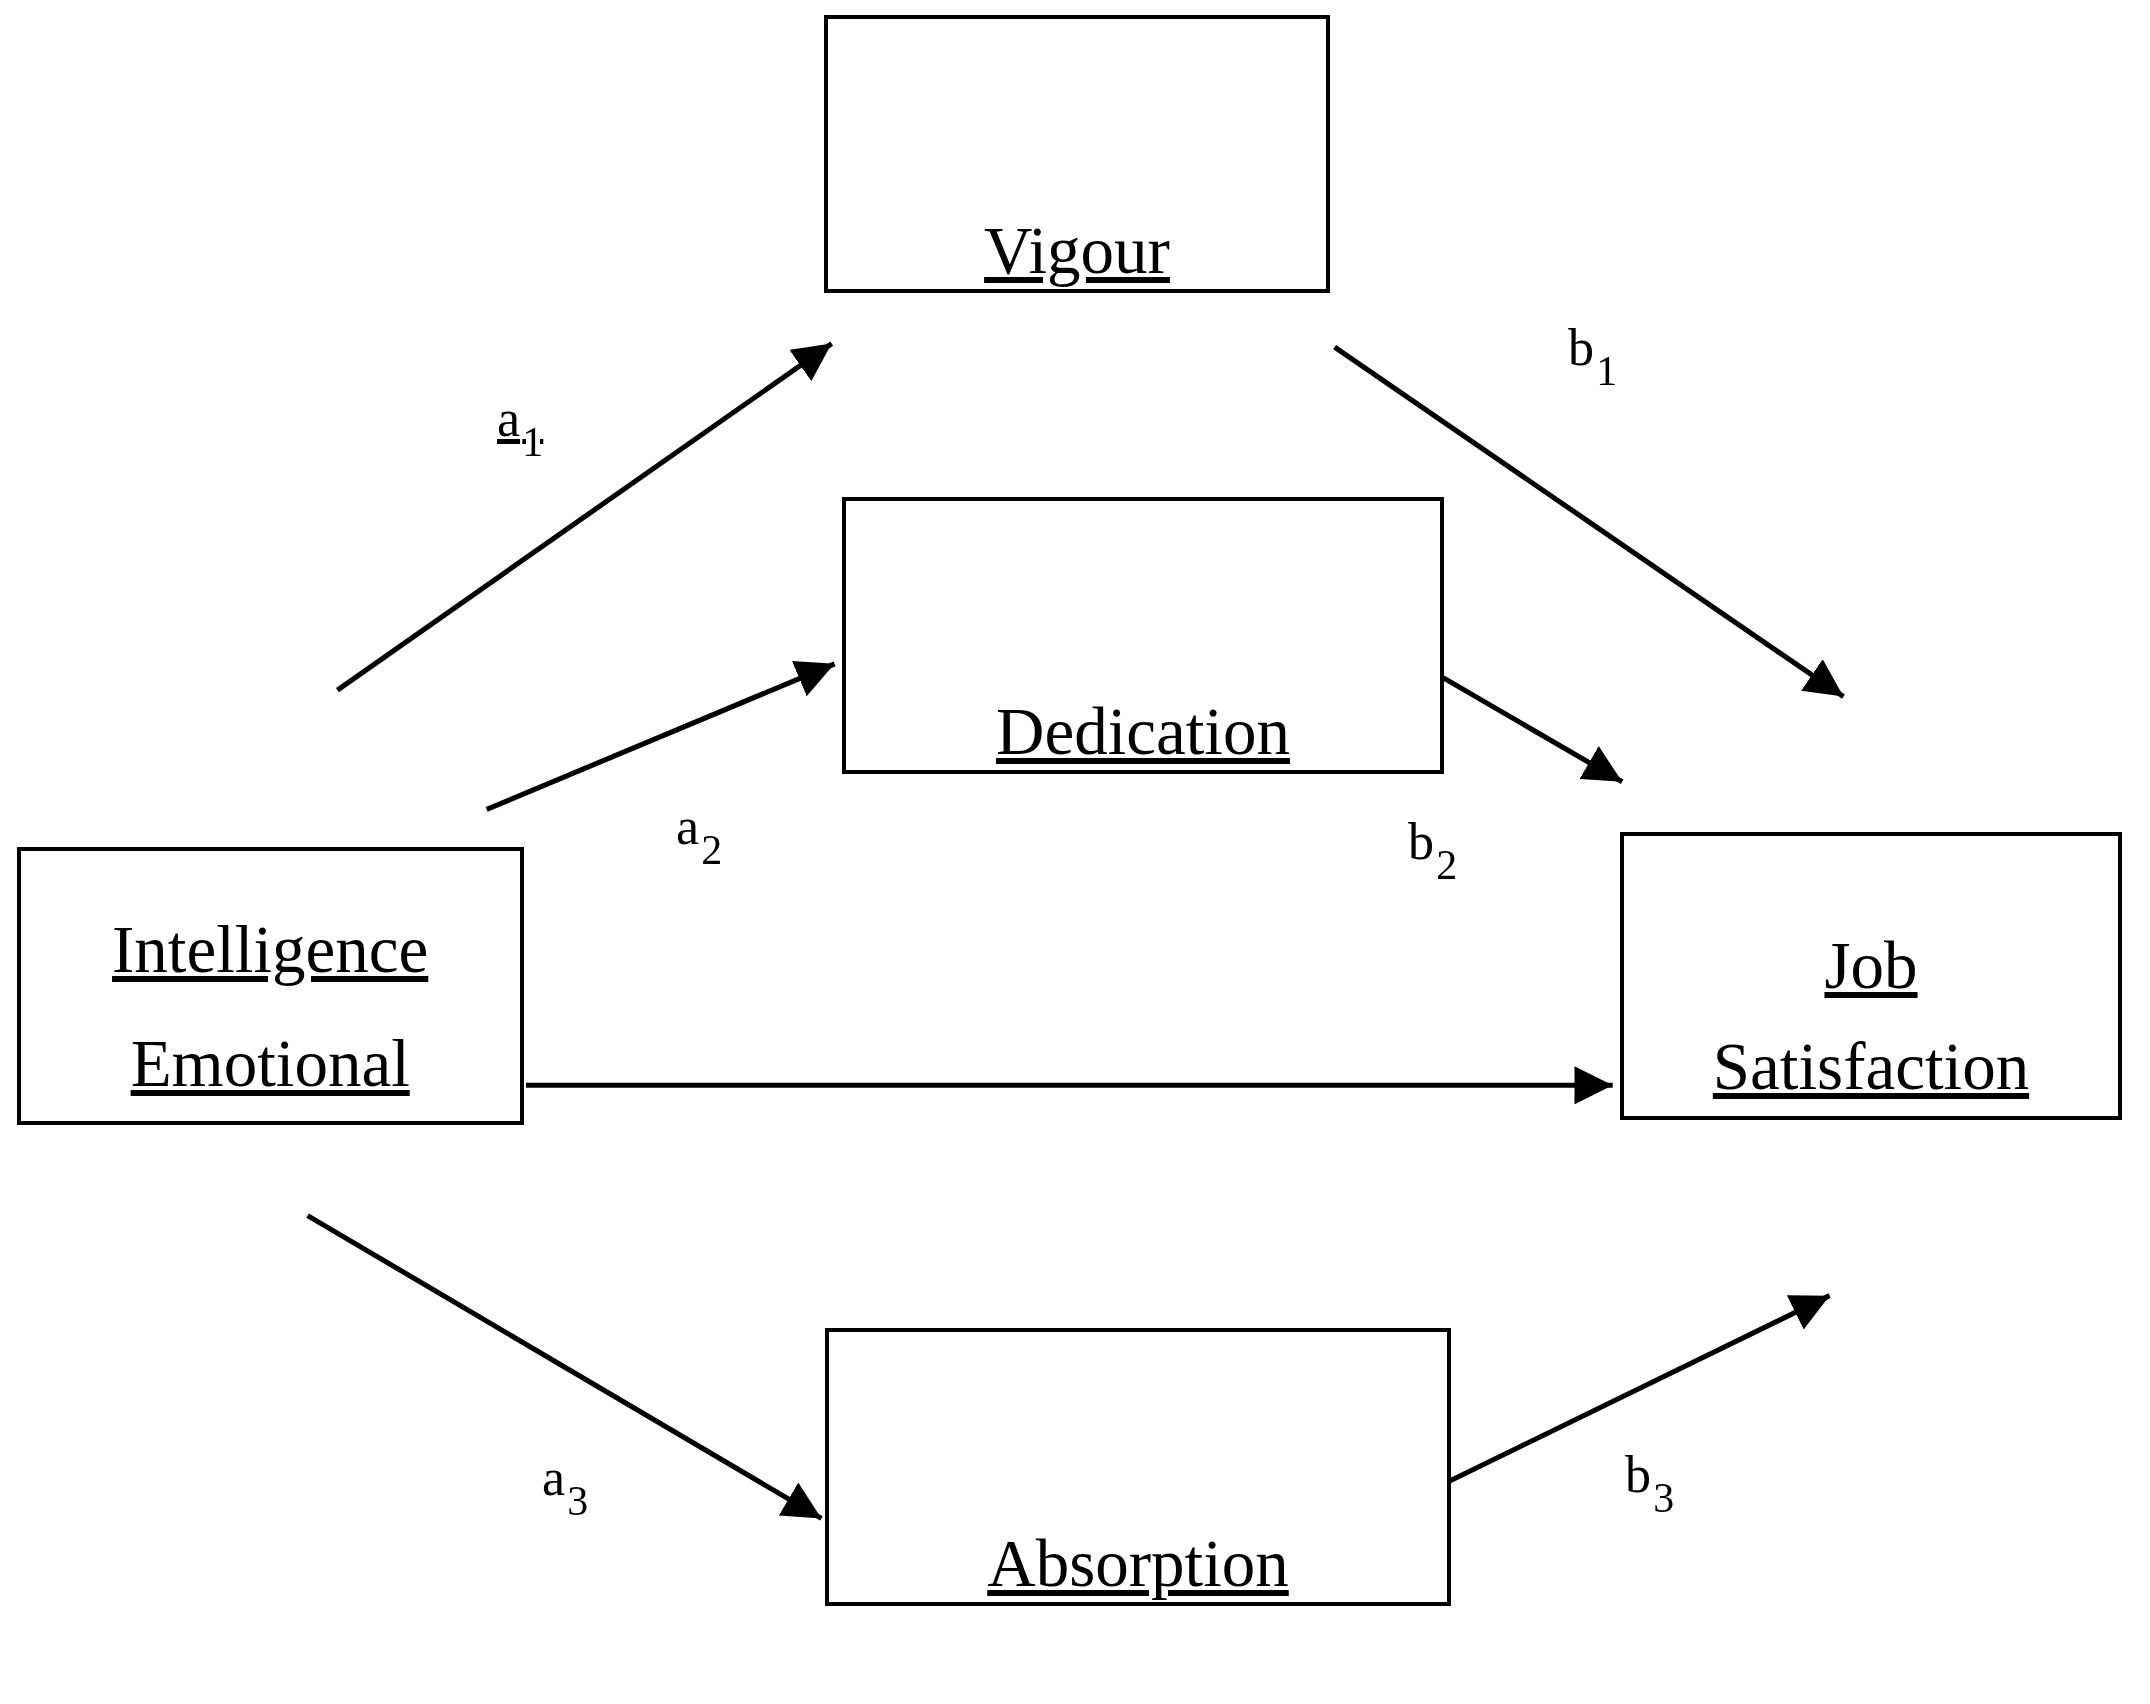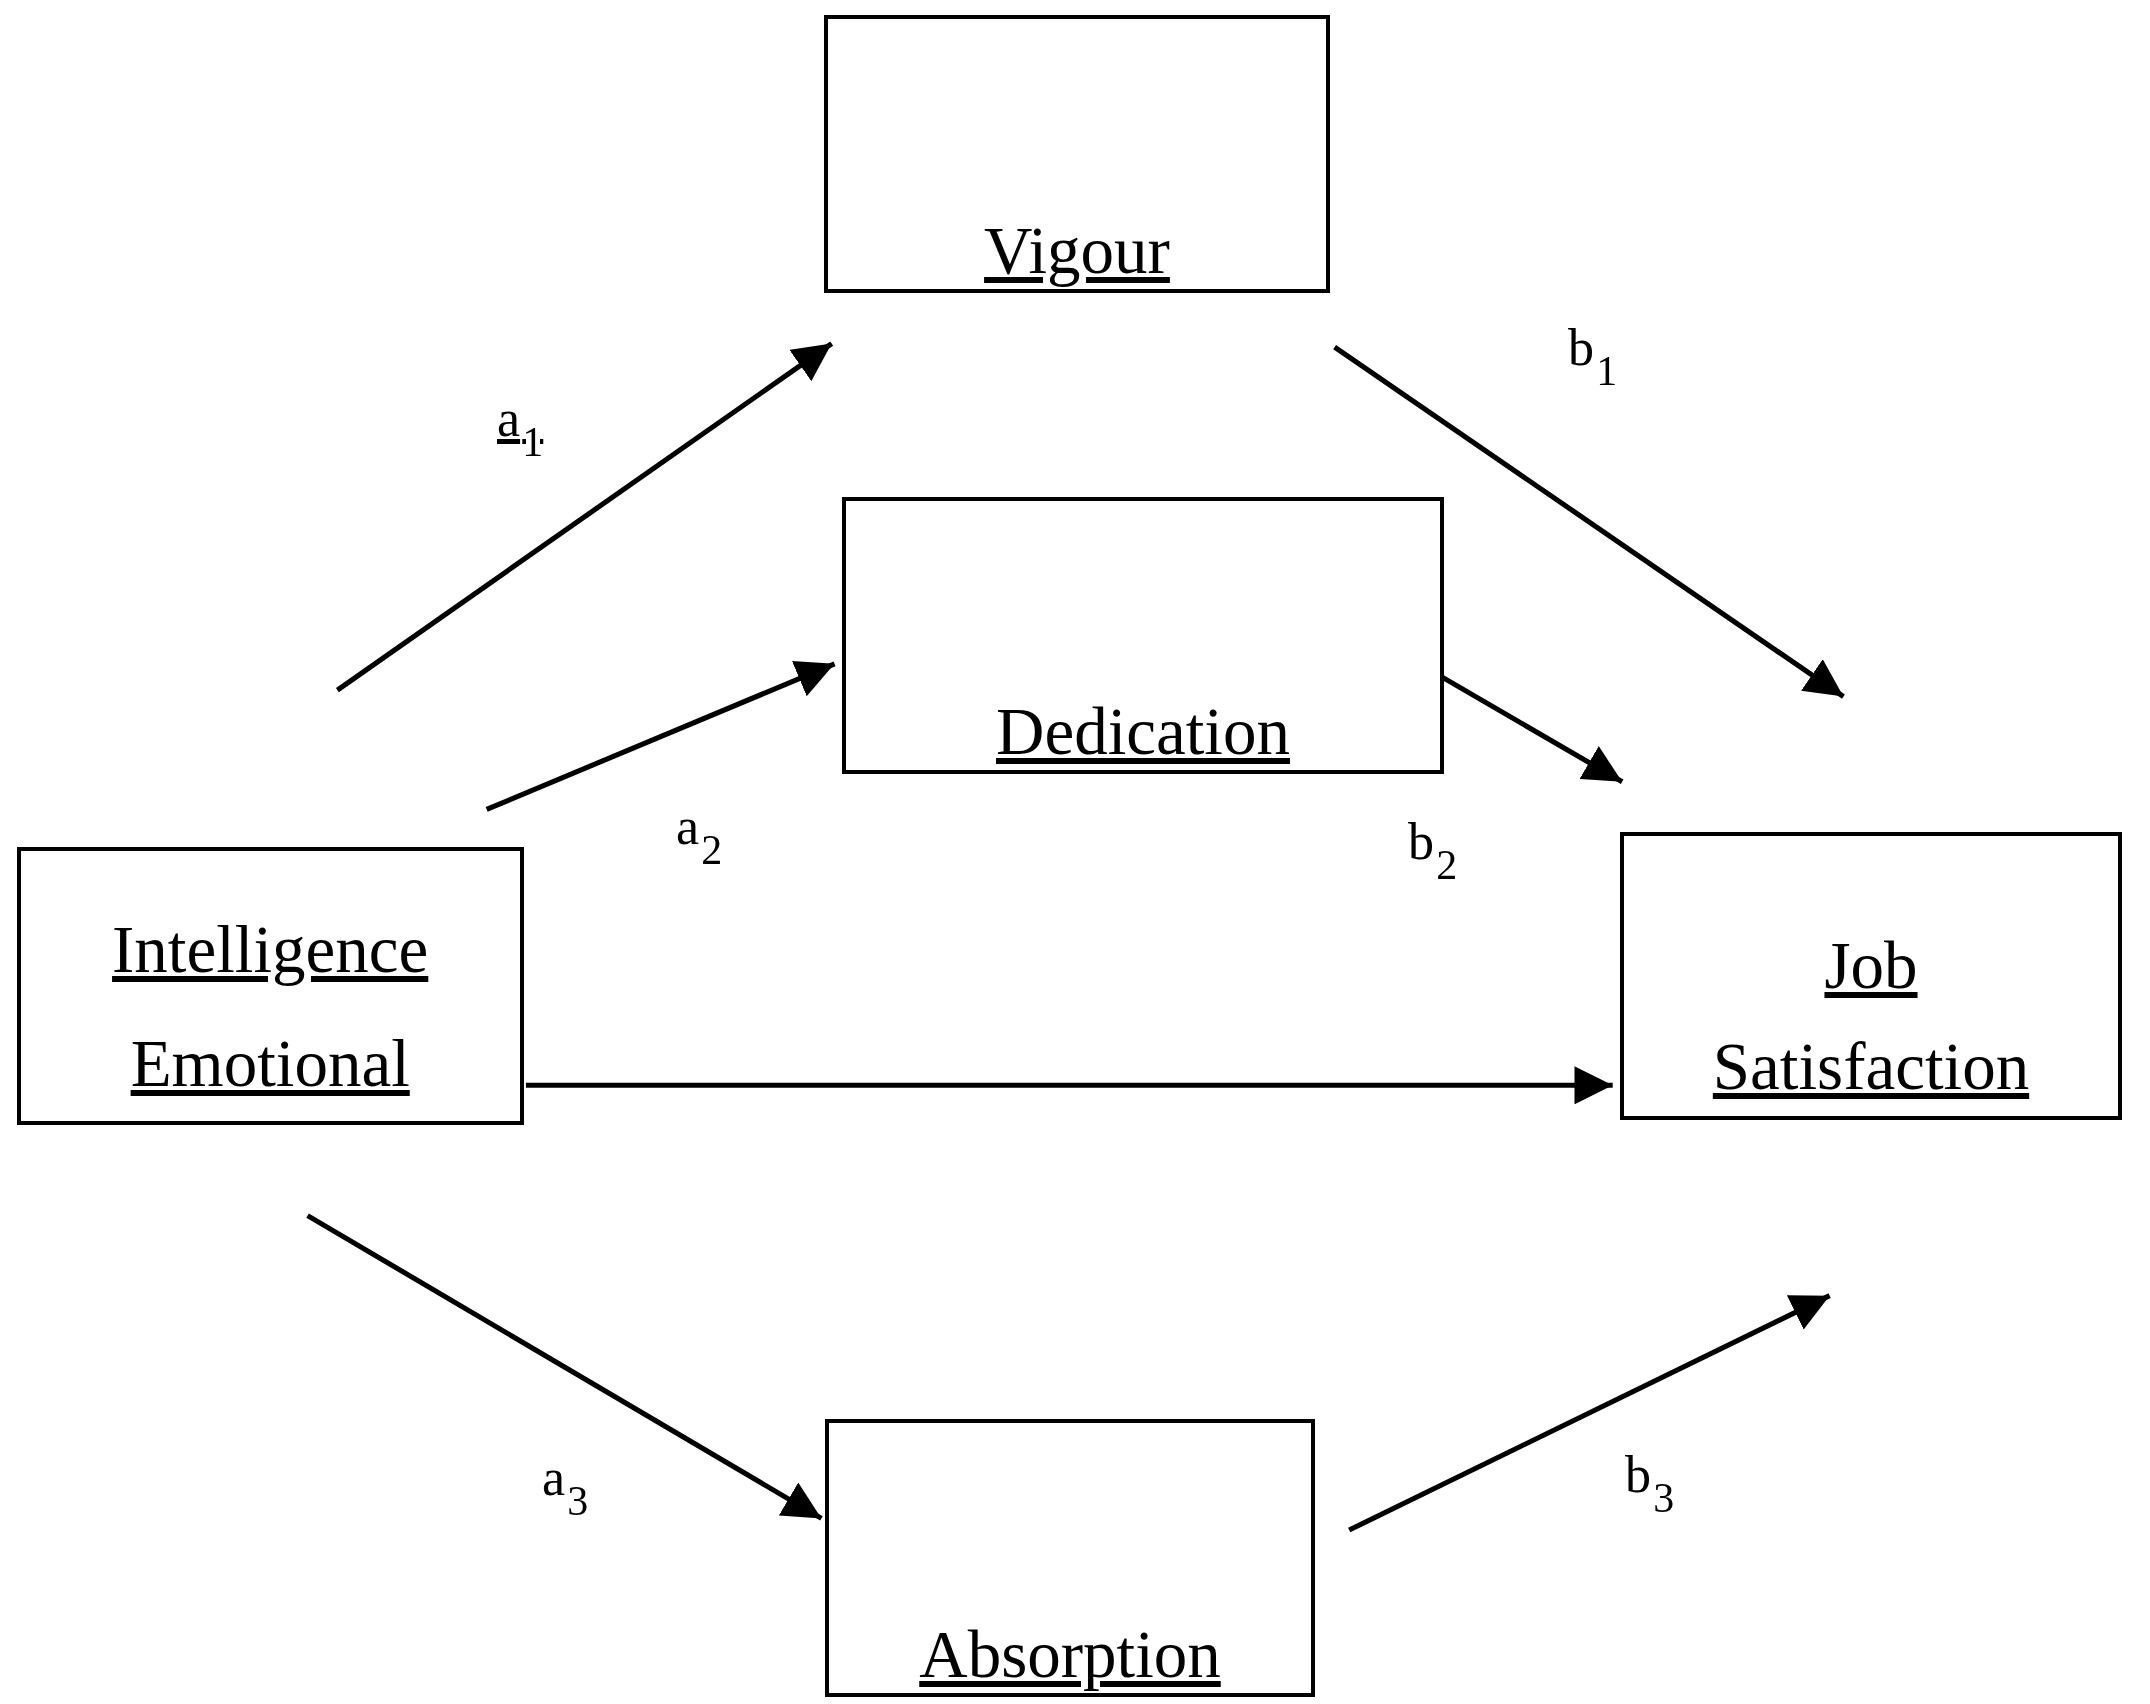--- a/index.html
+++ b/index.html
@@ -40,21 +40,21 @@
     font-size:67px;
     text-align:center;
     white-space:nowrap;
     text-decoration:underline;
   }
   .box .line{display:block;}
   #box-vigour      {left:824px; top:14.6px;   width:506px; height:278px;}
   #box-dedication  {left:842px; top:497px;  width:602px; height:277px; padding-top:109px;}
   #box-ei          {left:16.7px;   top:847px; width:507px; height:278px; line-height:1.7;}
   #box-js          {left:1620px; top:832px; width:502px; height:288px; line-height:1.5;}
-  #box-absorption  {left:825px; top:1419px; width:490px; height:278px; padding-top:49px;}
+  #box-absorption  {left:825px; top:1328px; width:626px; height:278px; padding-top:49px;}
 
   .path-label{
     position:absolute;
     color:var(--text);
     font-size:52px;
     line-height:1;
     white-space:nowrap;
   }
   .path-label .sub{
     font-size:42px;

